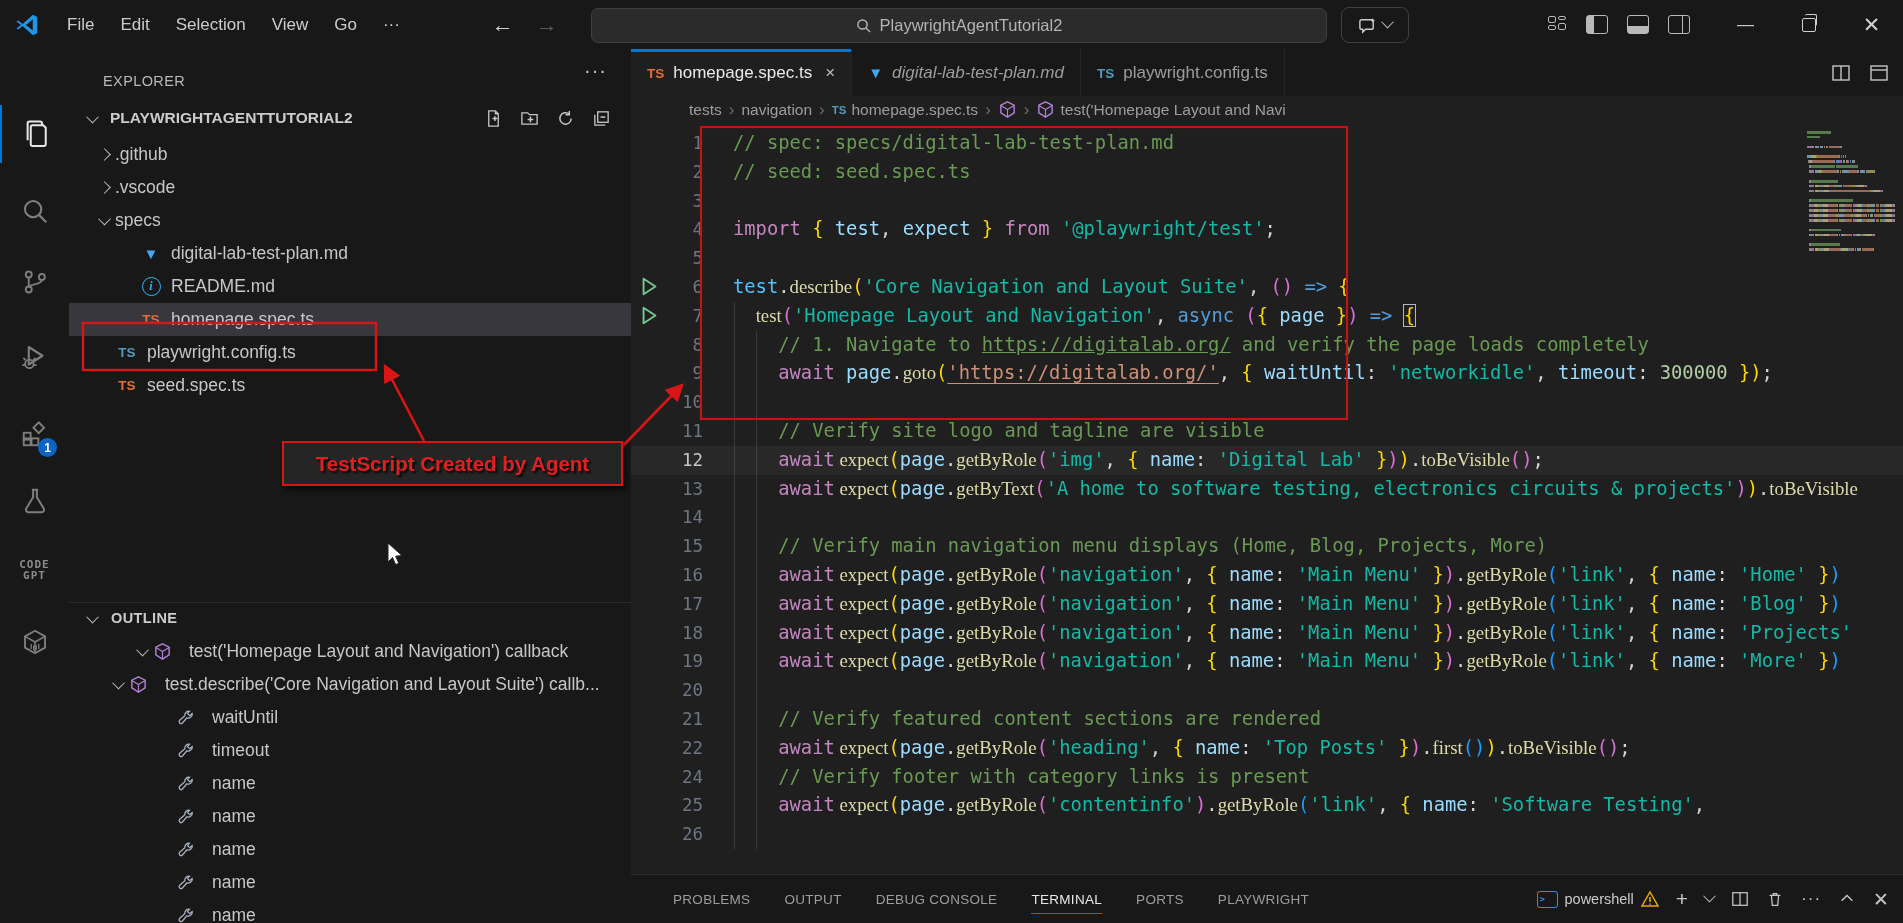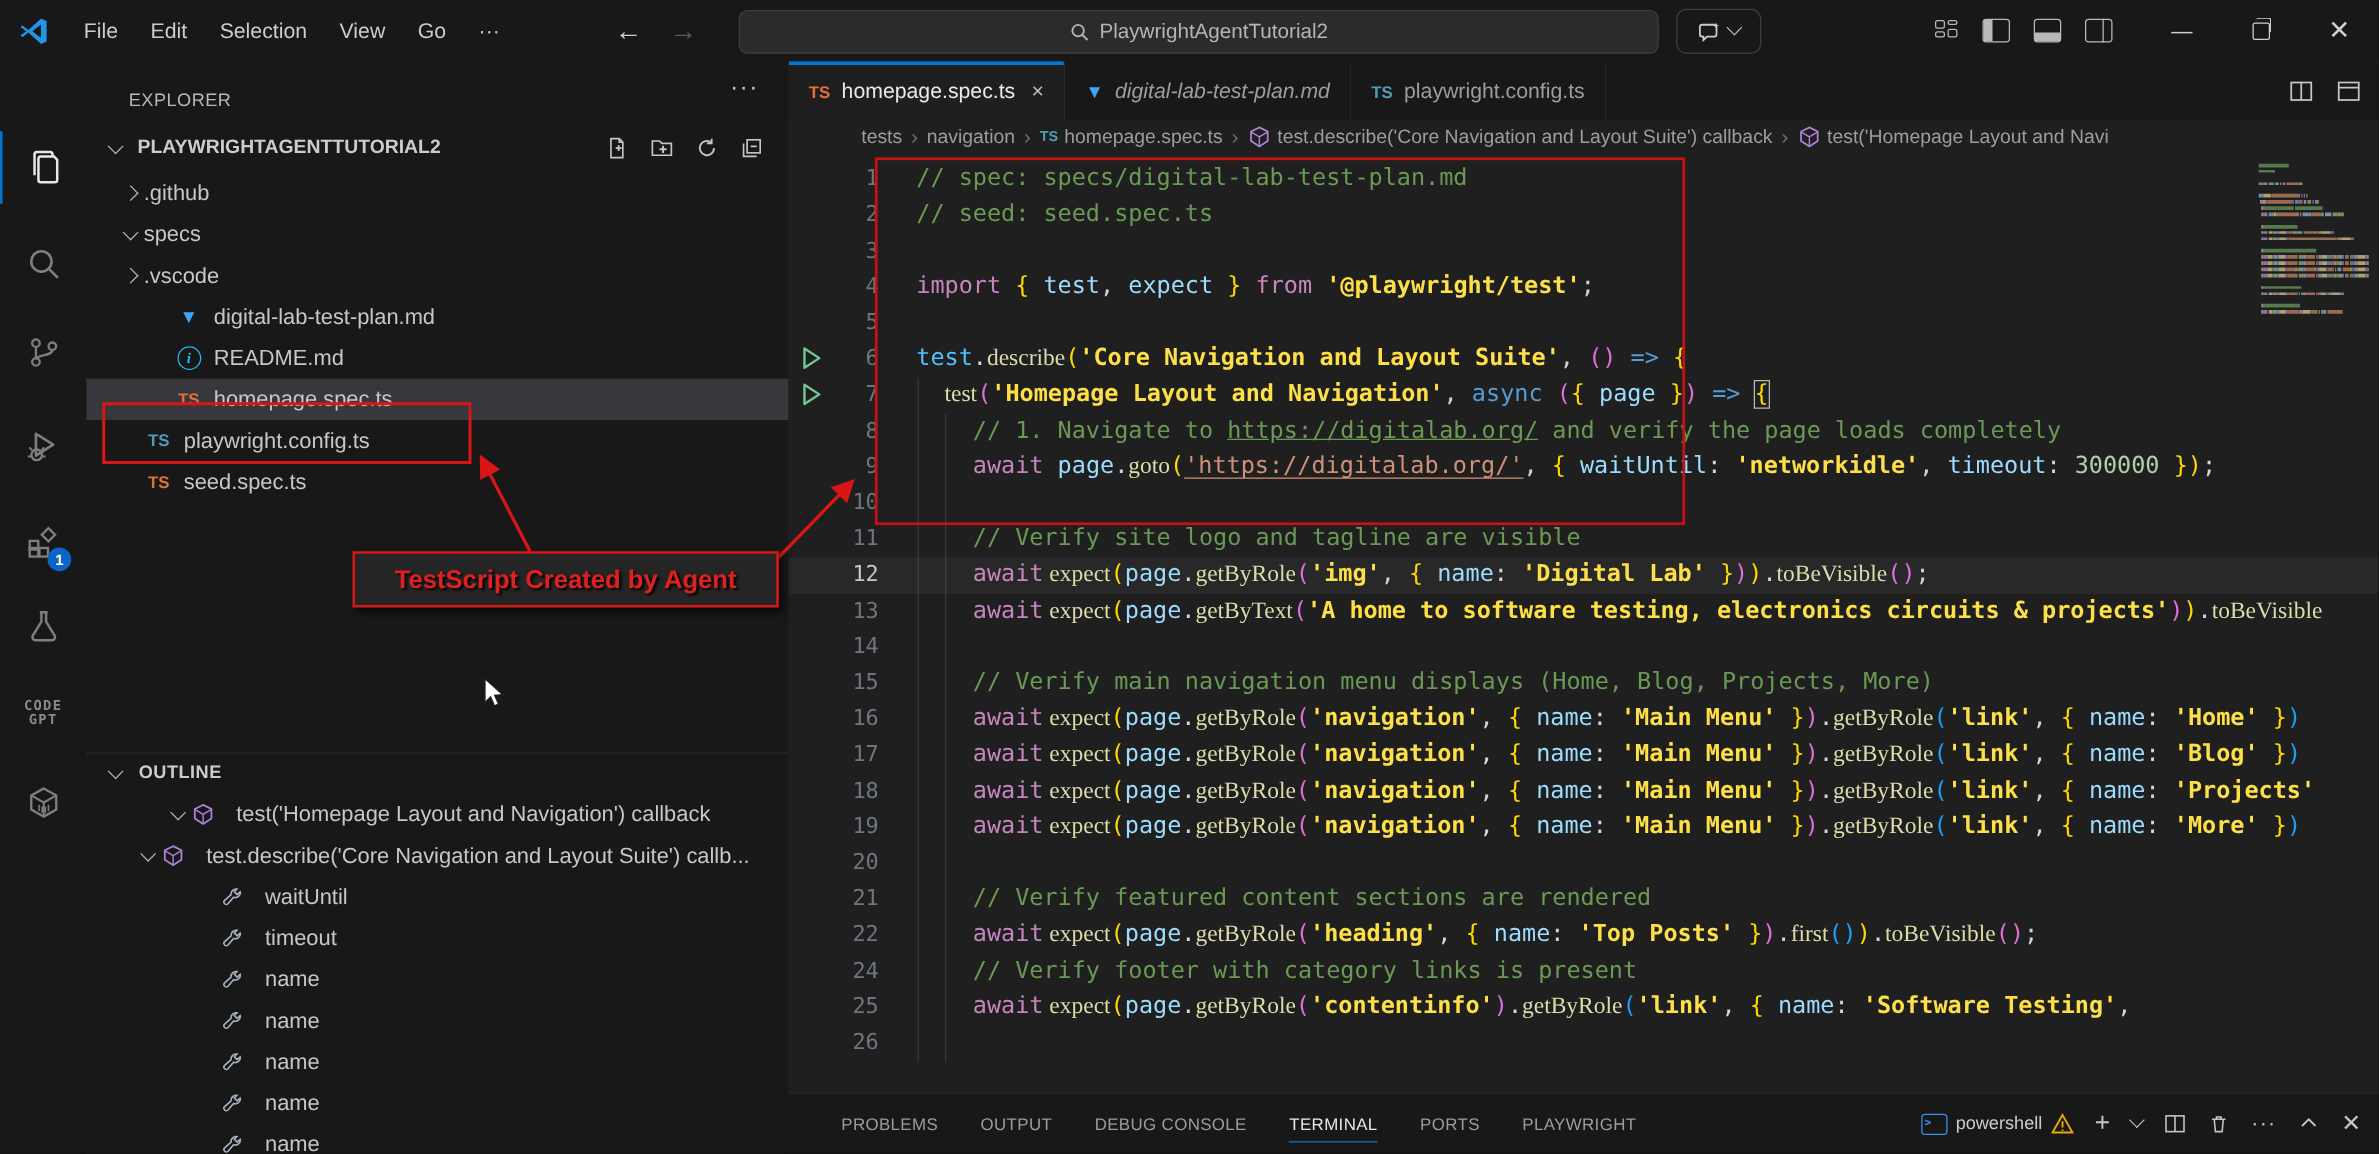--- a/index.html
+++ b/index.html
@@ -91,21 +91,21 @@
              font-family:"DejaVu Sans Mono",monospace;font-size:18.8px;line-height:28.8px;}
   .cline{position:relative;height:28.8px;white-space:pre;display:flex;}
   .cline.current{background:rgba(255,255,255,.045);}
   .gutter{width:102px;flex:none;position:relative;}
   .lnum{position:absolute;right:30px;top:0;color:#6e7681;font-size:17.5px;}
   .cline.current .lnum{color:#c6c6c6;}
   .runbtn{position:absolute;left:10px;top:4px;}
   .ltext{flex:1;overflow:hidden;white-space:pre;}
   .guide{position:absolute;width:1px;background:#3a3a3a;}
   .cm{color:#6a9955;} .kw{color:#c586c0;} .kb{color:#569cd6;} .fn{color:#dcdcaa;font-family:Liberation Serif, serif;}
-  .vr{color:#9cdcfe;} .ob{color:#4fc1ff;} .st{color:#fde047;font-weight:bold;} .nu{color:#b5cea8;}
+  .vr{color:#9cdcfe;} .ob{color:#4fc1ff;} .st{color:#14b8a6;} .nu{color:#b5cea8;}
   .pt{color:#d4d4d4;} .b1{color:#ffd700;} .b2{color:#da70d6;} .b3{color:#179fff;}
   .lk{color:#6a9955;text-decoration:underline;}
   .sl{color:#ce9178;text-decoration:underline;text-underline-offset:4px;}
   .cur{color:#ffd700;outline:1px solid #b8b8b8;}
   #minimap{position:absolute;right:8px;top:8px;width:88px;}
   .mrow{height:2.6px;margin-bottom:2.3px;display:flex;}
   .mrow i{height:100%;display:block;}
 
   
   #panel{left:631px;top:874px;width:1272px;height:49px;background:#181818;border-top:1px solid #2b2b2b;}
@@ -266,29 +266,29 @@
     </div>
     <div id="file-tree">
         <div class="tree-row tree-indent1">
           <span class="tree-chev-slot">
             <span class="chev r"></span>
           </span>
           <span>.github</span>
         </div>
         <div class="tree-row tree-indent1">
           <span class="tree-chev-slot">
-            <span class="chev d"></span>
-          </span>
-          <span>specs</span>
+            <span class="chev r"></span>
+          </span>
+          <span>.vscode</span>
         </div>
         <div class="tree-row tree-indent1">
           <span class="tree-chev-slot">
-            <span class="chev r"></span>
-          </span>
-          <span>.vscode</span>
+            <span class="chev d"></span>
+          </span>
+          <span>specs</span>
         </div>
         <div class="tree-row tree-indent2">
           <span class="tree-chev-slot"></span>
           <span class="ficon">
             <span class="md-arrow">▼</span>
           </span>
           <span>digital-lab-test-plan.md</span>
         </div>
         <div class="tree-row tree-indent2">
           <span class="tree-chev-slot"></span>
@@ -456,21 +456,20 @@
           <span>homepage.spec.ts</span>
         </span>
         <span class="bc-sep">›</span>
         <span style="display: inline-flex; align-items: center; gap: 5px;">
           <span style="display: inline-flex;">
             <svg width="19" height="19" viewBox="0 0 20 20">
               <path d="M10 2l7 3.5v8L10 18l-7-4.5v-8z" fill="none" stroke="#b180d7" stroke-width="1.5"></path>
               <path d="M10 10l7-4.2M10 10L3 5.8M10 10v7.5" fill="none" stroke="#b180d7" stroke-width="1.2"></path>
             </svg>
           </span>
-          <span>test.describe('Core Navigation and Layout Suite') callback</span>
         </span>
         <span class="bc-sep">›</span>
         <span style="display: inline-flex; align-items: center; gap: 5px;">
           <span style="display: inline-flex;">
             <svg width="19" height="19" viewBox="0 0 20 20">
               <path d="M10 2l7 3.5v8L10 18l-7-4.5v-8z" fill="none" stroke="#b180d7" stroke-width="1.5"></path>
               <path d="M10 10l7-4.2M10 10L3 5.8M10 10v7.5" fill="none" stroke="#b180d7" stroke-width="1.2"></path>
             </svg>
           </span>
           <span>test('Homepage Layout and Navi</span>

